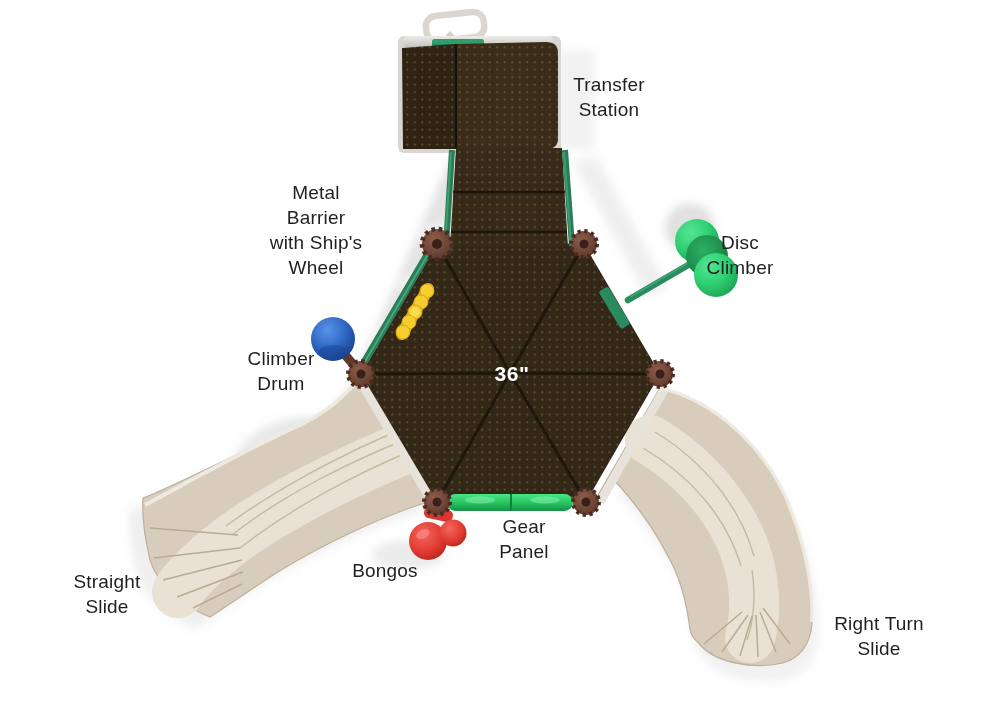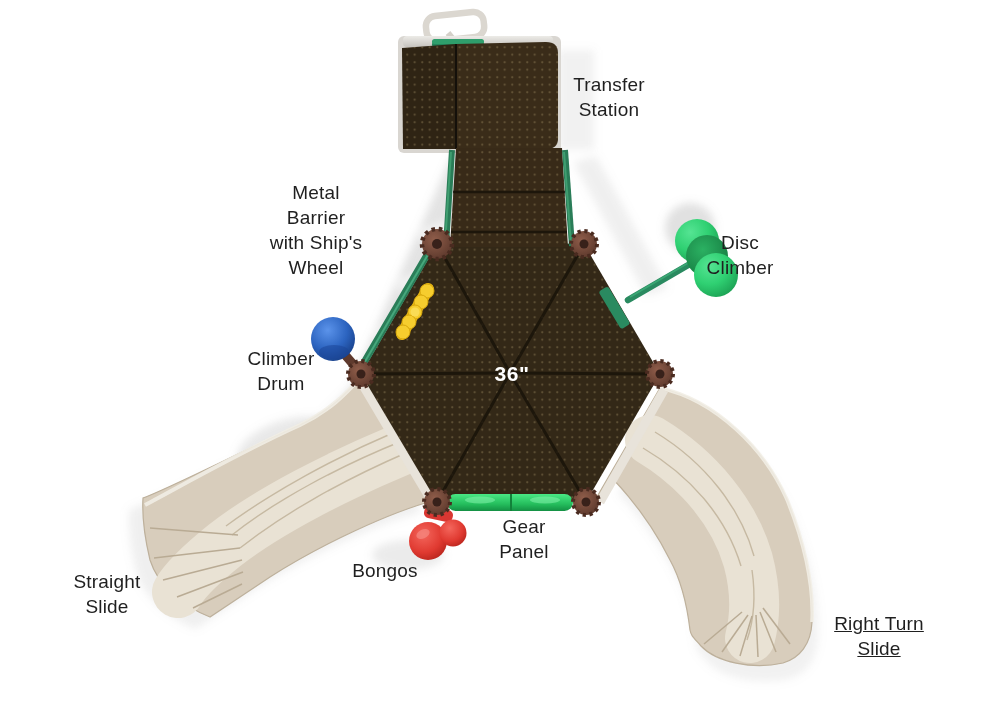--- a/index.html
+++ b/index.html
@@ -14,21 +14,21 @@
     text-align:center;white-space:pre-line;
     font-size:19px;line-height:25px;color:#1f1f1f;z-index:6;letter-spacing:.2px;
   }
   .lbl-transfer{left:609px;top:97px;}
   .lbl-metal{left:316px;top:230px;text-align:center;}
   .lbl-disc{left:740px;top:255px;}
   .lbl-drum{left:281px;top:371px;}
   .lbl-gearpanel{left:524px;top:539px;text-align:center;}
   .lbl-bongos{left:385px;top:570px;text-align:right;}
   .lbl-straight{left:107px;top:594px;text-align:center;}
-  .lbl-rightturn{left:879px;top:636px;text-decoration:underline;}
+  .lbl-rightturn{left:879px;top:636px;}
   .deck-size{
     position:absolute;left:512px;top:374px;transform:translate(-50%,-50%);
     color:#ffffff;font-weight:700;font-size:21px;z-index:5;letter-spacing:.5px;
   }
 </style>
 </head>
 <body>
 
 <div class="canvas">
 

